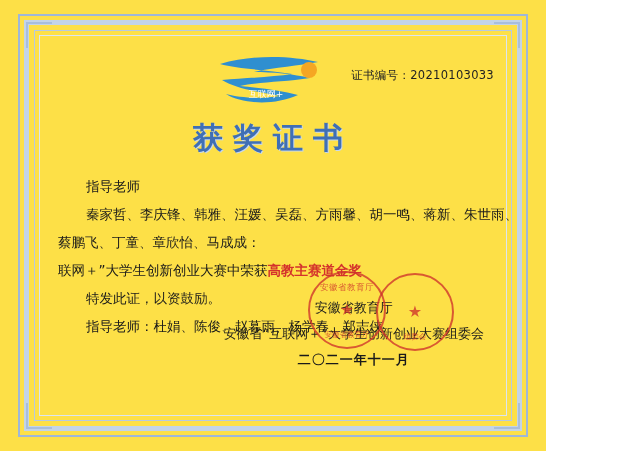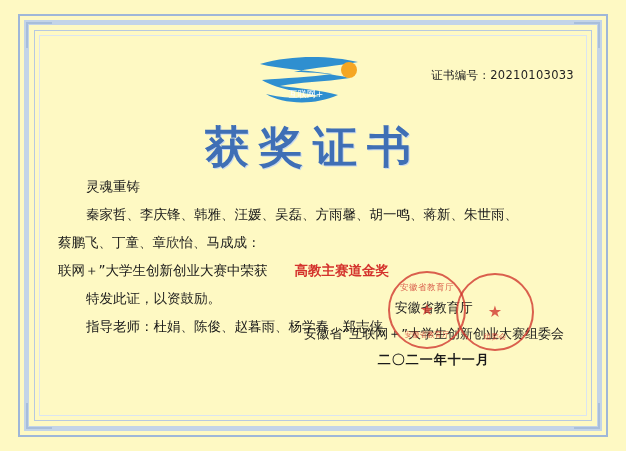--- a/index.html
+++ b/index.html
@@ -8,23 +8,23 @@
     background: #ffffff;
   }
   body {
     width: 638px;
     height: 451px;
     font-family: "DejaVu Sans", "Liberation Sans", sans-serif;
     overflow: hidden;
   }
   #certificate {
     position: relative;
-    width: 626px;
+    width: 546px;
     height: 451px;
-    background: #fef9c3;
+    background: #fde047;
     box-sizing: border-box;
   }
   
   .border-outer {
     position: absolute;
     left: 18px; top: 14px; right: 18px; bottom: 14px;
     border: 2px solid #9fb7d8;
     box-sizing: border-box;
   }
   .border-mid {
@@ -83,21 +83,21 @@
     width: 118px;
     height: 62px;
   }
 
   
   .title {
     position: absolute;
     left: 50%;
     transform: translateX(-50%);
     top: 74px;
-    font-size: 44px;
+    font-size: 30px;
     letter-spacing: 10px;
     color: #3f6fb5;
     font-weight: bold;
     font-family: Liberation Serif, serif;
     text-shadow: 1px 1px 0 #c7d8ee;
     white-space: nowrap;
   }
 
   .body-text {
     position: absolute;
@@ -107,21 +107,20 @@
     font-size: 13.5px;
     color: #1a1a1a;
     line-height: 28px;
     font-family: "DejaVu Sans", "Liberation Sans", sans-serif;
   }
   .line { white-space: nowrap; }
   .indent { padding-left: 28px; }
   .highlight {
     color: #d4322c;
     font-weight: bold;
-    margin-left: 27px;
   }
 
   .sign-block {
     position: absolute;
     right: 14px;
     bottom: 34px;
     text-align: center;
     font-size: 13px;
     color: #1a1a1a;
     line-height: 26px;
@@ -189,21 +188,21 @@
       <svg viewBox="0 0 118 62" width="118" height="62" aria-hidden="true">
         <path d="M6 12 C 40 2, 78 4, 104 10 C 86 14, 60 15, 40 20 C 58 20, 80 22, 96 26 C 70 30, 44 30, 26 34 C 44 36, 66 38, 84 43 C 60 54, 28 52, 12 42 C 26 46, 48 47, 66 44 C 44 40, 20 36, 8 28 C 30 26, 58 25, 78 22 C 54 18, 24 17, 6 12 Z" fill="#2f8fd0"></path>
         <circle cx="95" cy="18" r="8" fill="#f5a623"></circle>
         <text x="52" y="45" font-size="9" fill="#ffffff" font-family="DejaVu Sans, sans-serif" text-anchor="middle">互联网+</text>
       </svg>
     </div>
 
     <div class="title">获奖证书</div>
 
     <div class="body-text">
-      <div class="line indent">灵魂重铸</div>
+      <div class="line indent">指导老师</div>
       <div class="line indent">秦家哲、李庆锋、韩雅、汪媛、吴磊、方雨馨、胡一鸣、蒋新、朱世雨、</div>
       <div class="line">蔡鹏飞、丁童、章欣怡、马成成：</div>
       <div class="line">
         <span>联网＋”大学生创新创业大赛中荣获</span><span class="highlight">高教主赛道金奖</span>
       </div>
       <div class="line" style="padding-left:28px;">特发此证，以资鼓励。</div>
       <div class="line" style="padding-left:28px;">指导老师：杜娟、陈俊、赵暮雨、杨学春、郑志侠</div>
     </div>
 
     <div class="sign-block">

